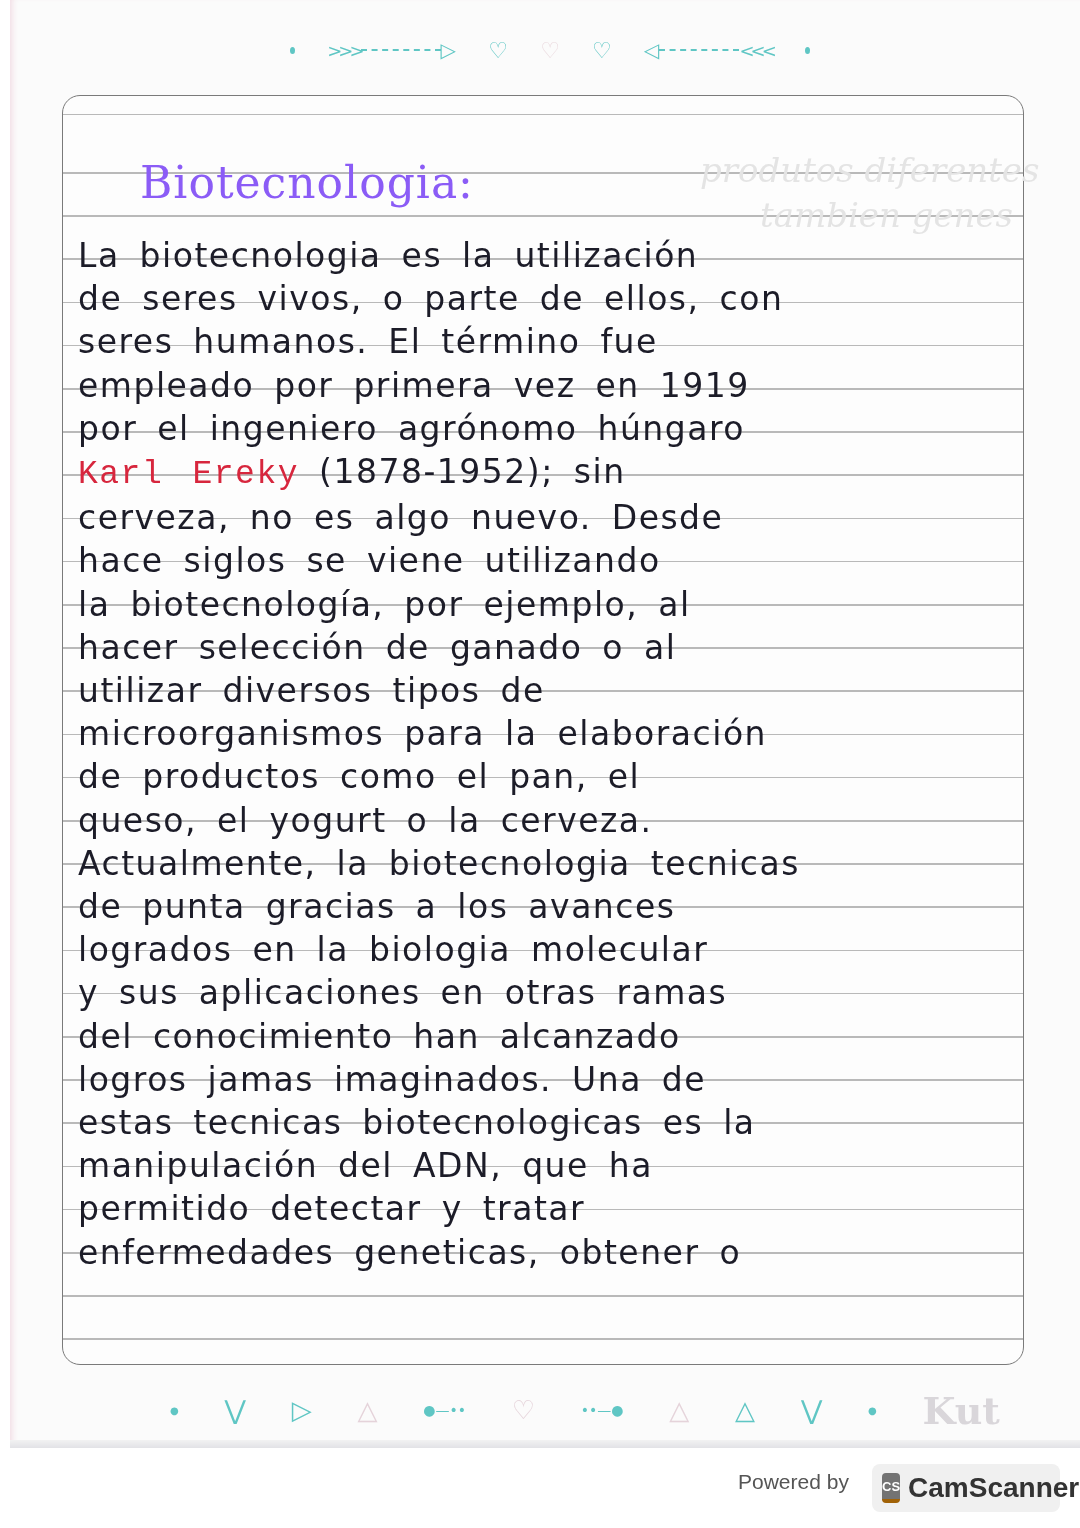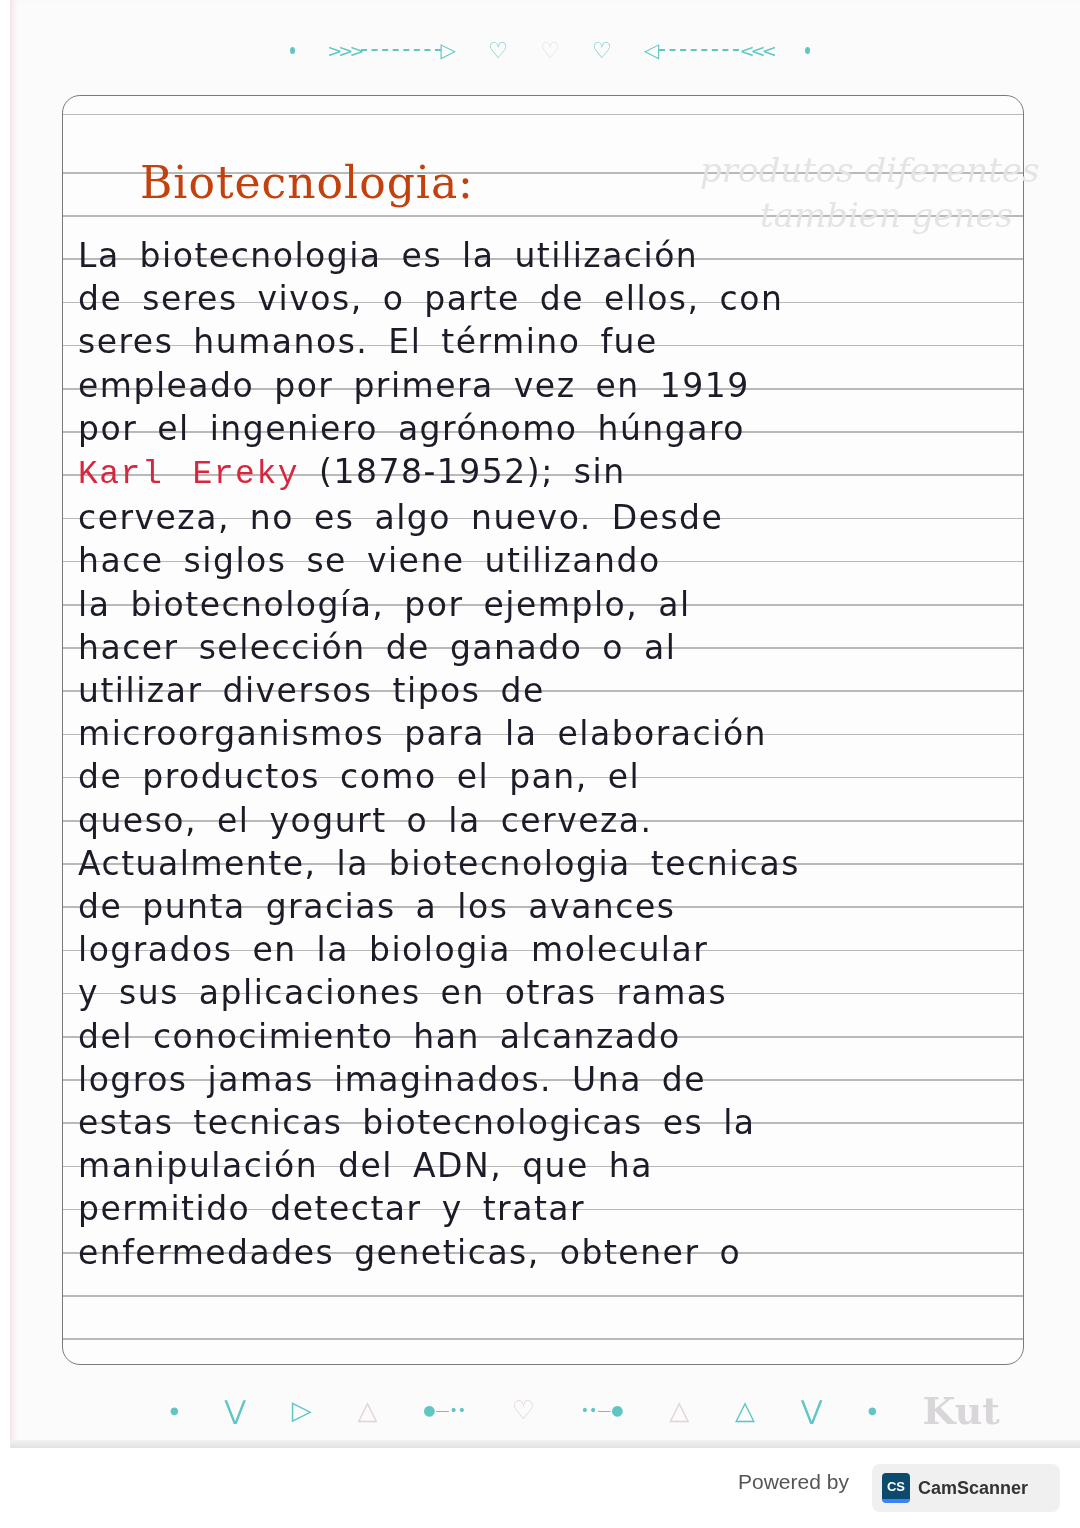--- a/index.html
+++ b/index.html
@@ -41,21 +41,21 @@
       background-repeat: repeat-y;
       background-color: #fdfdfd;
     }
     .ghost {
       position: absolute; color: #e4e4e4;
       font-family: "DejaVu Serif", serif; font-style: italic;
       font-size: 34px; white-space: nowrap;
     }
     .title {
       position: absolute; left: 140px; top: 128px;
-      color: #c2410c; font-size: 44px; font-family: "DejaVu Serif", serif;
+      color: #8b5cf6; font-size: 44px; font-family: "DejaVu Serif", serif;
       font-weight: normal; letter-spacing: 1px;
     }
     .body-text {
       position: absolute; left: 78px; top: 234px; width: 950px;
       font-family: "DejaVu Sans", sans-serif; font-size: 33px;
       line-height: 43.2px; color: #1c1c28; letter-spacing: 1.5px;
       word-spacing: 8px;
     }
     .line { display: block; white-space: nowrap; }
     .line .red { color: #d7263d; font-family: Liberation Mono, monospace; }
@@ -76,28 +76,28 @@
       position: absolute; left: 738px; top: 1470px;
       font-size: 21px; color: #555;
       font-family: "Liberation Sans", sans-serif;
     }
     .cs-badge {
       position: absolute; left: 872px; top: 1464px; width: 188px; height: 48px;
       background: #f0f0f0; border-radius: 8px;
       display: flex; align-items: center; padding-left: 10px; box-sizing: border-box;
     }
     .cs-logo {
-      width: 28px; height: 30px; background: #0c4a6e; border-radius: 4px;
+      width: 28px; height: 30px; background: #737373; border-radius: 4px;
       color: #fff; font-size: 13px; font-weight: bold;
       display: flex; align-items: center; justify-content: center;
-      border-bottom: 4px solid #3b82f6; box-sizing: border-box;
+      border-bottom: 4px solid #a16207; box-sizing: border-box;
       font-family: "Liberation Sans", sans-serif;
     }
     .cs-name {
-      margin-left: 8px; font-size: 18px; color: #333; font-weight: bold;
+      margin-left: 8px; font-size: 28px; color: #333; font-weight: bold;
       font-family: "Liberation Sans", sans-serif;
     }
   </style>
 </head>
 <body>
 
 <div class="scan"></div>
 <div class="scan-edge"></div>
 
 <div class="deco-top">

